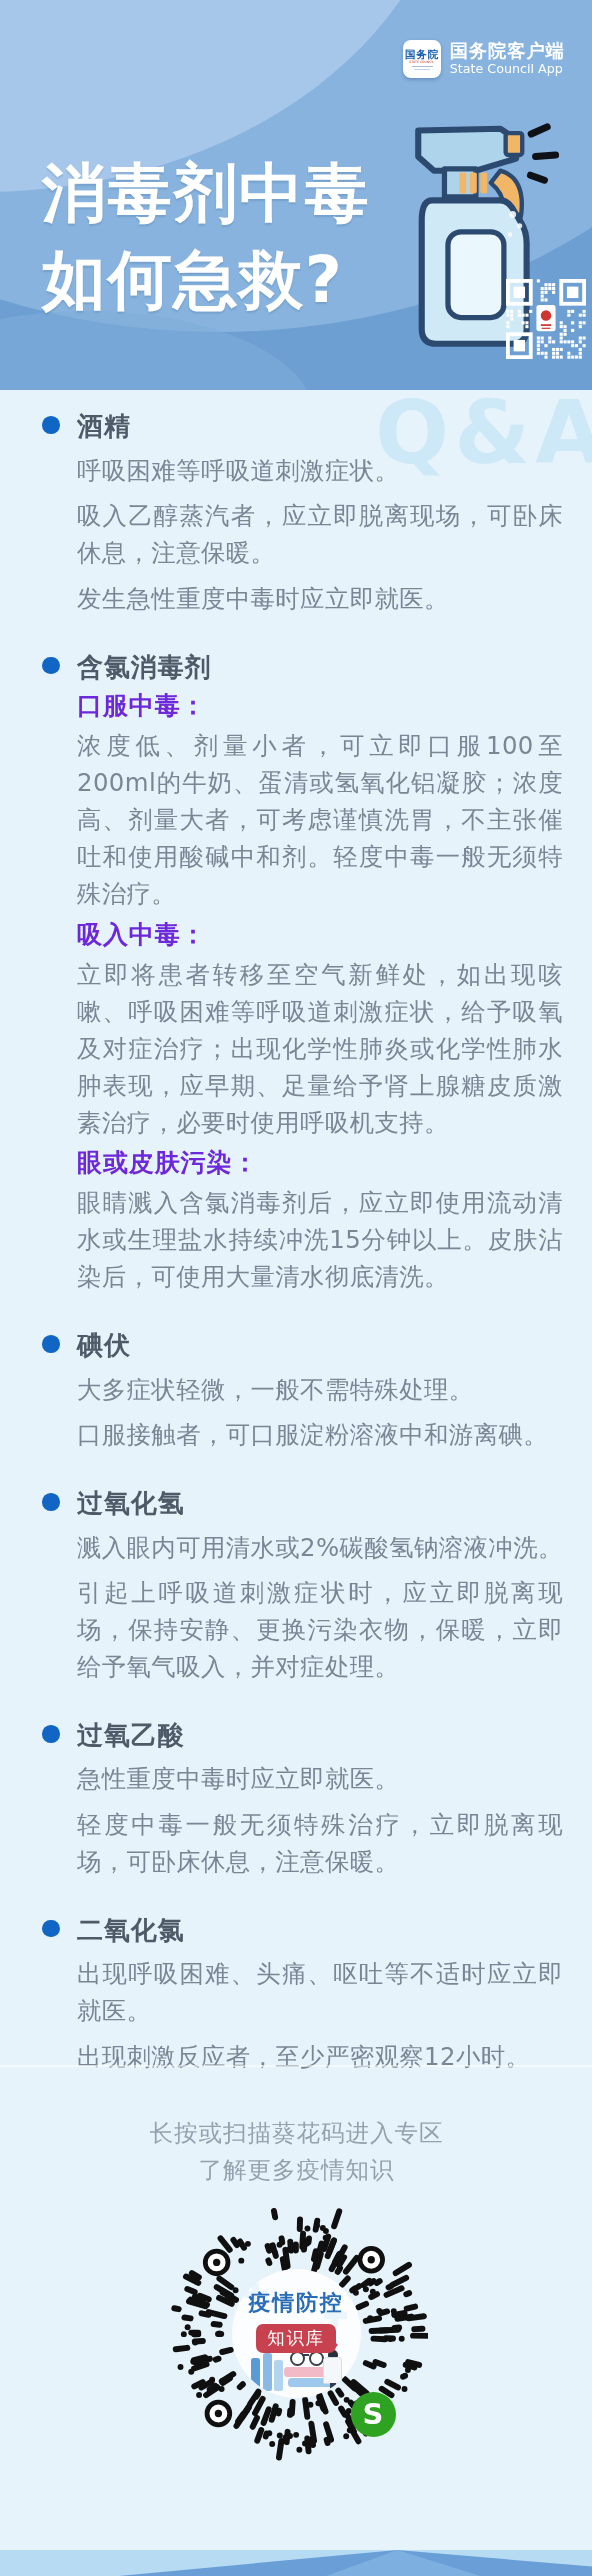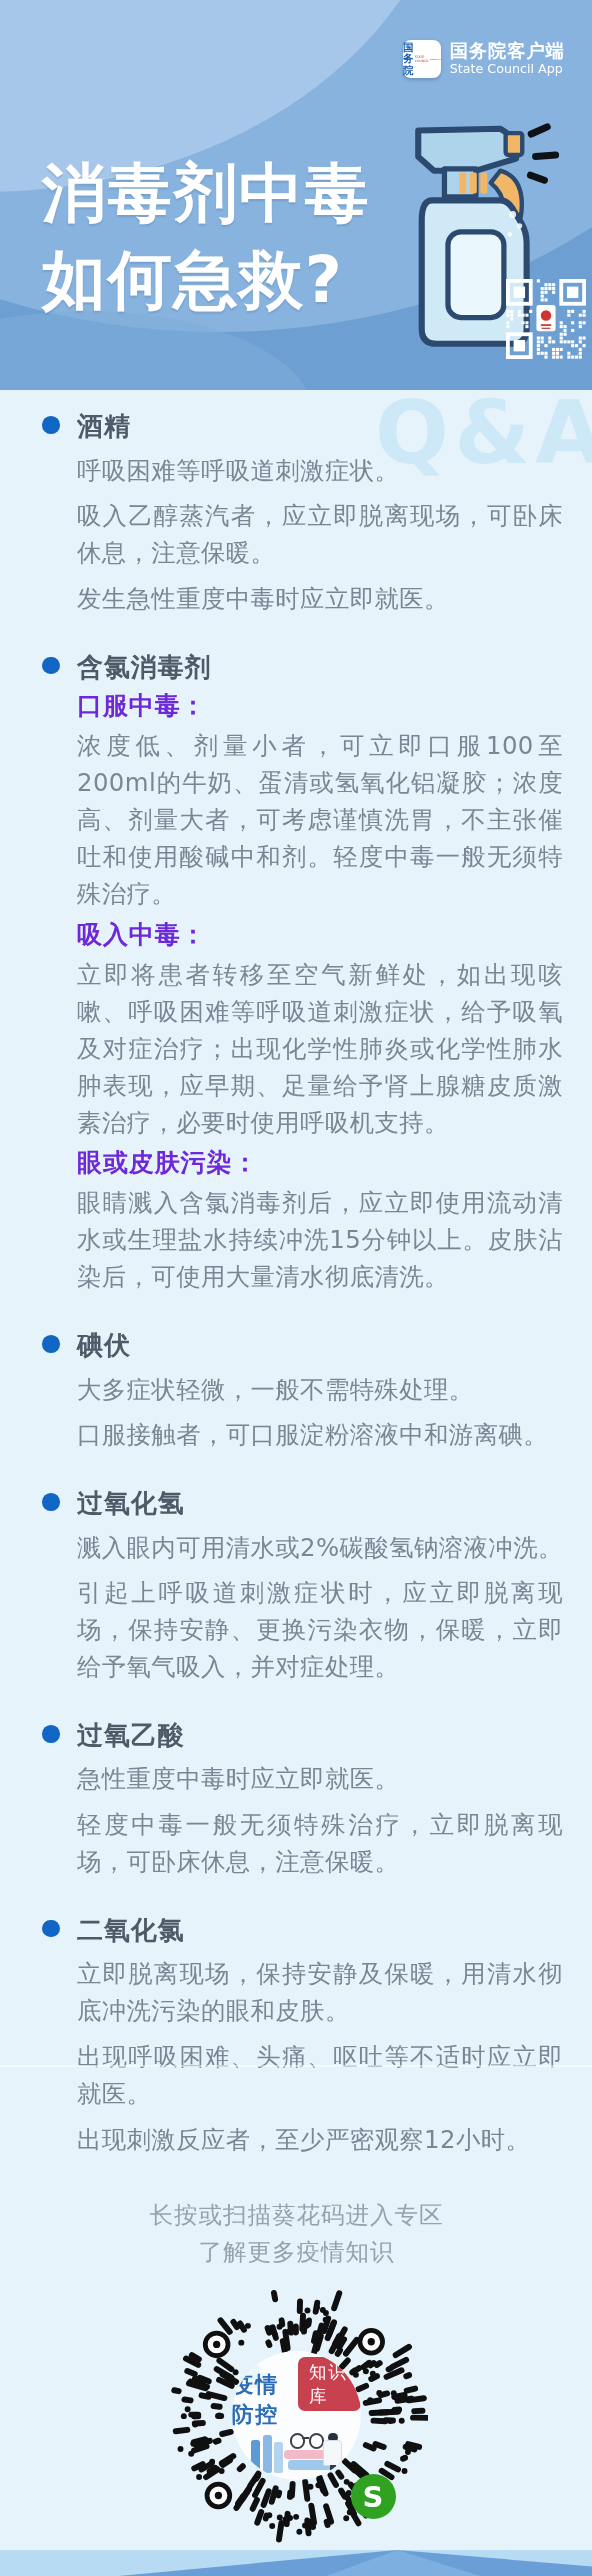--- a/index.html
+++ b/index.html
@@ -7,21 +7,21 @@
           font-family:"DejaVu Sans","Liberation Sans",sans-serif;background:#e6f3fb;}
 
   
   .hdr{position:absolute;left:0;top:0;width:593px;height:390px;background:#6d9fd3;overflow:hidden;}
   .hdr .w1{position:absolute;left:-367px;top:-576px;width:1170px;height:908px;border-radius:50%;background:#87b3de;}
   .hdr .w2{position:absolute;left:-489px;top:-524px;width:943px;height:716px;border-radius:50%;background:#a6c7e9;}
   .hdr .w3{position:absolute;left:-140px;bottom:-131px;width:454px;height:210px;border-radius:50%;background:#7eadd9;opacity:.55;}
 
   .app{position:absolute;left:403px;top:40px;display:flex;align-items:flex-start;}
   .app-icon{width:38px;height:38px;background:#ffffff;border-radius:7.9px;box-shadow:0 1.7px 3.5px rgba(20,50,90,.25);
-            display:flex;flex-direction:row;align-items:center;justify-content:center;}
+            display:flex;flex-direction:column;align-items:center;justify-content:center;}
   .app-icon .t{color:#1a5fae;font-size:10.5px;font-weight:bold;line-height:11.3px;letter-spacing:0.9px;}
   .app-icon .st{color:#c23b2f;font-size:3.5px;line-height:4.4px;transform:scale(.9);}
   .app-icon .ln{width:21px;height:0.9px;background:#a9bccf;margin-top:1.7px;}
   .app-icon .ln2{width:15.7px;height:0.9px;background:#c2d2e0;margin-top:1.7px;}
   .app-names{margin-left:8.7px;color:#fff;}
   .app-names .cn{font-size:18.3px;font-weight:bold;letter-spacing:0.9px;line-height:21px;}
   .app-names .en{font-size:12.7px;line-height:15.7px;}
 
   .pill{position:absolute;left:57px;top:92px;width:194px;height:44px;background:#1a66b4;border-radius:23px;
         display:flex;align-items:center;justify-content:center;color:#fff;font-size:26px;font-weight:bold;letter-spacing:2.6px;}
@@ -44,21 +44,21 @@
   .sec h2{margin:0 0 10.5px;font-size:26px;line-height:30px;color:#4f5a68;font-weight:bold;letter-spacing:0.9px;}
   .sec h3{margin:7px 0 7px;font-size:25px;line-height:28px;color:#6d28d9;font-weight:bold;letter-spacing:0.9px;}
   .sec p{margin:0 0 8.7px;font-size:24.4px;line-height:37px;color:#7b8694;letter-spacing:0.4px;text-align:justify;}
 
   .foot{margin-top:31px;text-align:center;color:#96a1ad;font-size:23.6px;line-height:37px;letter-spacing:0.9px;}
 
   
   .sun{position:relative;width:262px;height:262px;margin:14px auto 0;}
   .sun svg{position:absolute;left:0;top:0;}
   .sun-c{position:absolute;left:66px;top:66px;width:129px;height:129px;border-radius:50%;background:#fbfdfe;overflow:hidden;
-         display:flex;flex-direction:row;align-items:flex-start;}
+         display:flex;flex-direction:column;align-items:center;}
   .sun-c .cross{position:absolute;width:23px;height:23px;opacity:.5;}
   .sun-c .cross:before,.sun-c .cross:after{content:"";position:absolute;background:#d9edf9;}
   .sun-c .cross:before{left:7.9px;top:0;width:7px;height:23px;}
   .sun-c .cross:after{left:0;top:7.9px;width:23px;height:7px;}
   .sun-title{margin-top:19px;font-size:22px;font-weight:900;color:#2a6cb5;letter-spacing:1.7px;position:relative;z-index:2;}
   .kb{position:relative;z-index:2;margin-top:6.1px;background:#c8414f;color:#fff;font-size:17.5px;font-weight:normal;
       padding:2.6px 11.3px;border-radius:7px;letter-spacing:1.7px;}
   .kb:after{content:"";position:absolute;right:-6.1px;bottom:3.5px;border:4.4px solid transparent;border-left-color:#c8414f;}
   .illus{position:absolute;left:0;right:0;bottom:0;height:49px;z-index:1;}
   .bk{position:absolute;bottom:7px;width:9.6px;border-radius:2.6px;}
@@ -292,21 +292,20 @@
           <h2>过氧乙酸</h2>
           <p>急性重度中毒时应立即就医。</p>
           <p>轻度中毒一般无须特殊治疗，立即脱离现场，可卧床休息，注意保暖。</p>
         </div>
       </div>
 
       <div class="sec">
         <span class="dot"></span>
         <div class="sec-inner">
           <h2>二氧化氯</h2>
-          <p>立即脱离现场，保持安静及保暖，用清水彻底冲洗污染的眼和皮肤。</p>
           <p>出现呼吸困难、头痛、呕吐等不适时应立即就医。</p>
           <p>出现刺激反应者，至少严密观察12小时。</p>
         </div>
       </div>
 
       <div class="foot">
         <div>长按或扫描葵花码进入专区</div>
         <div>了解更多疫情知识</div>
       </div>
 

